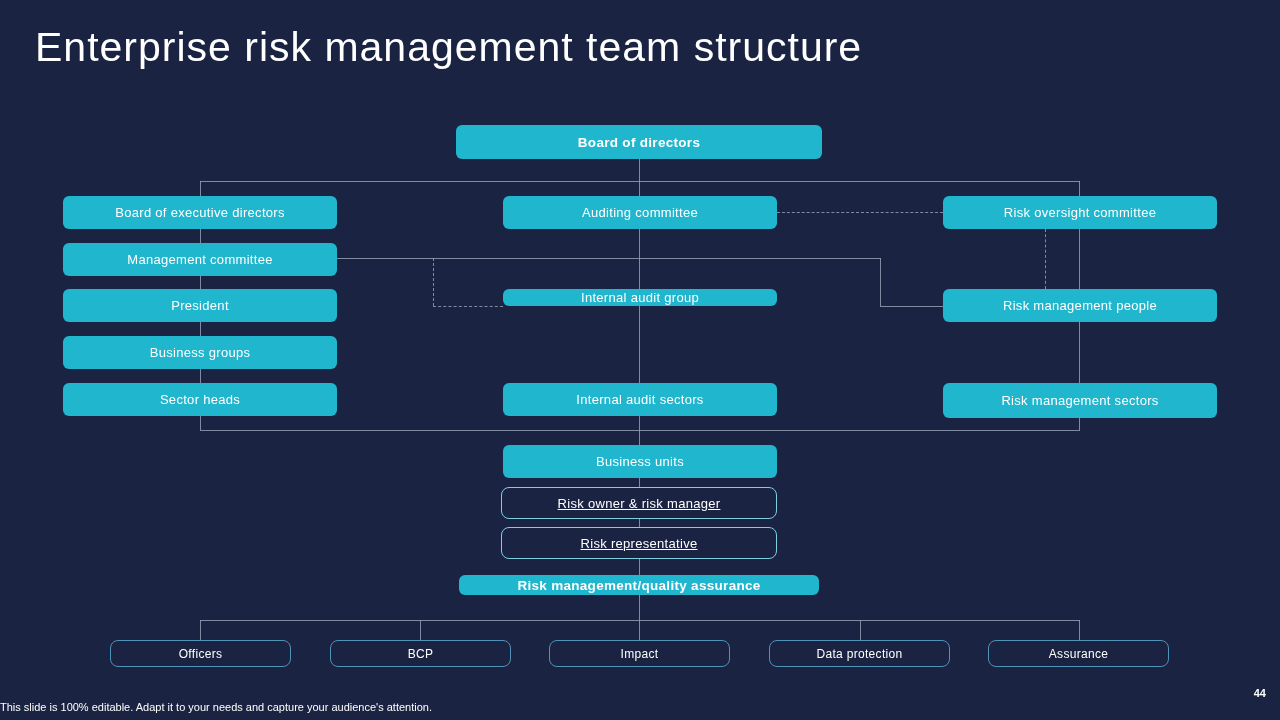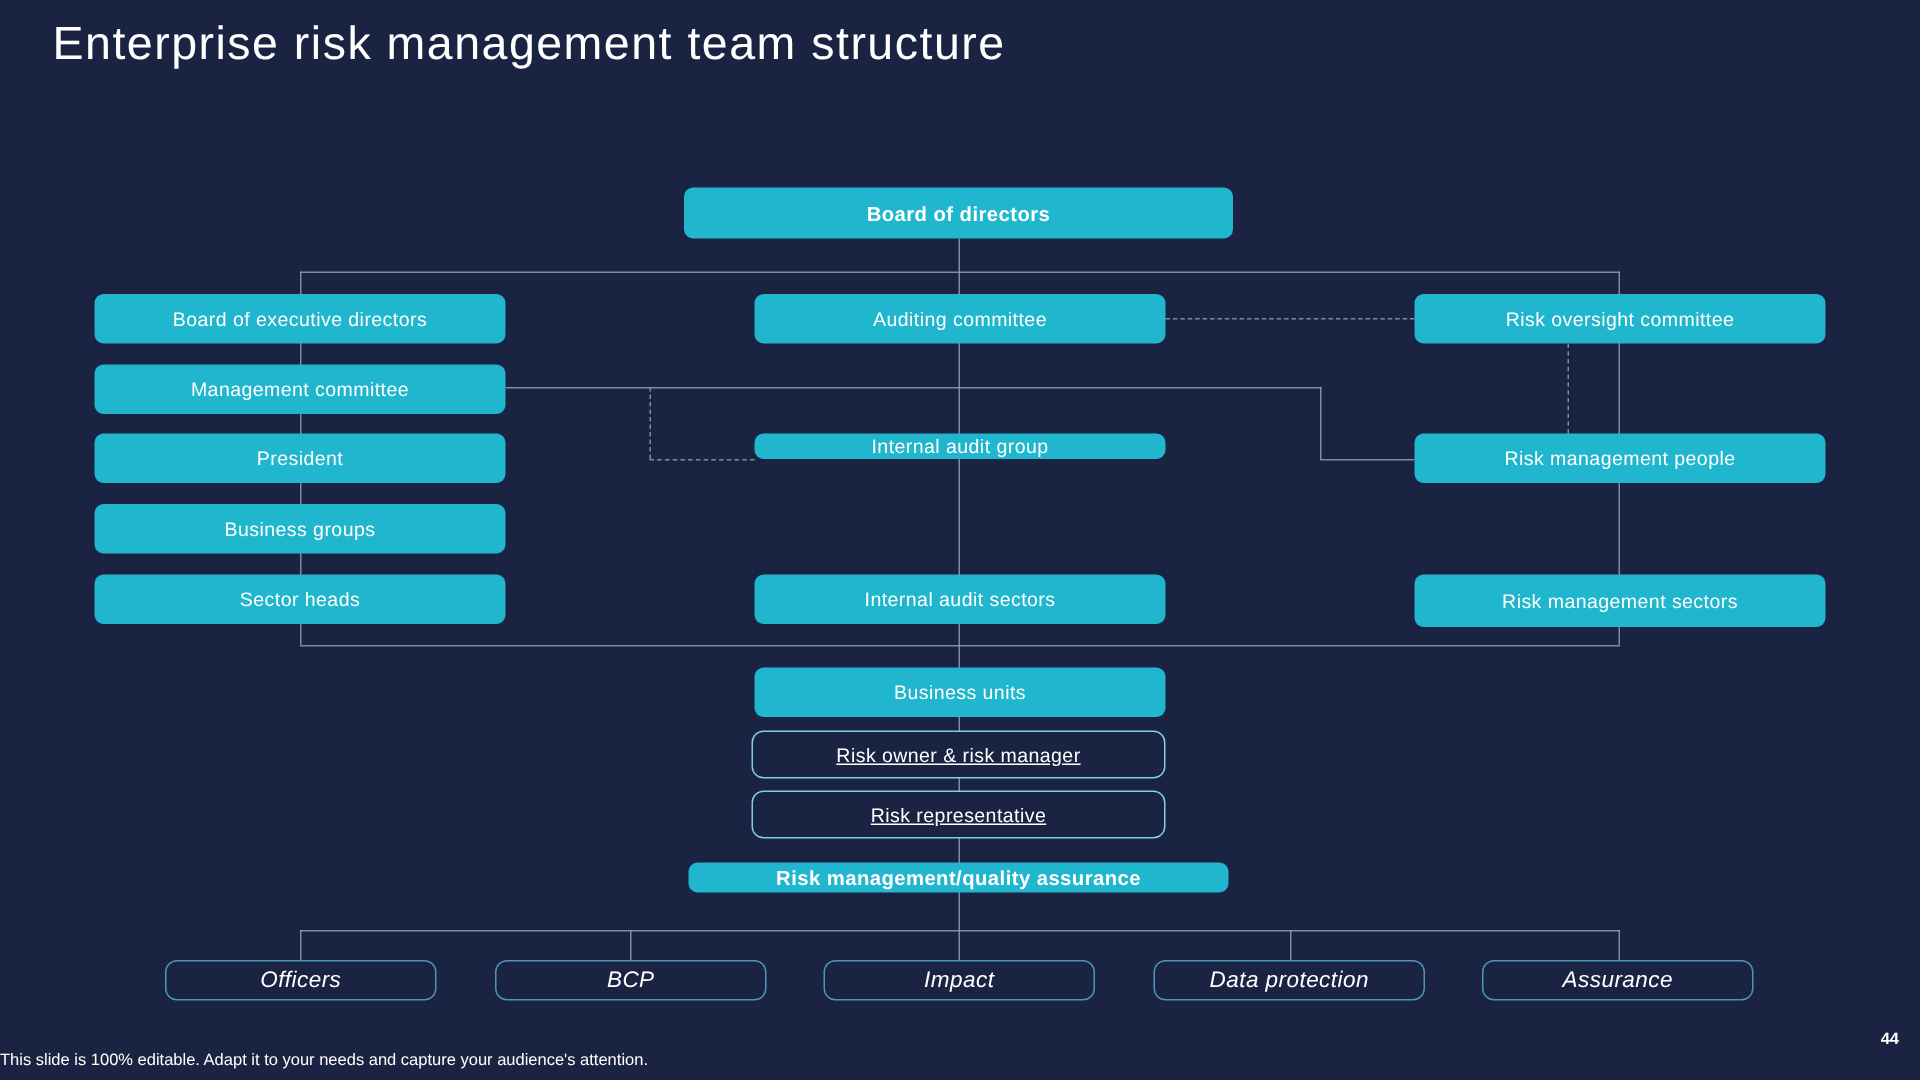--- a/index.html
+++ b/index.html
@@ -16,22 +16,22 @@
   .slide {
     position: relative;
     width: 1280px;
     height: 720px;
     background: var(--background);
     overflow: hidden;
   }
   .slide-title {
     position: absolute;
     left: 35px;
-    top: 11px;
-    font-size: 31px;
+    top: 24px;
+    font-size: 41px;
     font-weight: 400;
     letter-spacing: 1px;
     color: var(--text);
   }
   .slide-subtitle {
     position: absolute;
     left: 35px;
     top: 68px;
     font-size: 11px;
     letter-spacing: 0.2px;
@@ -54,22 +54,21 @@
   .outlined {
     background: var(--background);
     border: 1px solid var(--outline-border);
     border-radius: 8px;
     text-decoration: underline;
   }
   .outlined-bottom {
     background: var(--background);
     border: 1px solid var(--bottom-outline-border);
     border-radius: 8px;
-    font-size: 15px;
-    font-style: italic;
+    font-size: 12px;
   }
   .line { position: absolute; background: var(--connector); z-index: 1; opacity: 0.8; }
   .hline { height: 1px; }
   .vline { width: 1px; }
   .dash-h { position: absolute; height: 0; border-top: 1px dashed var(--connector); z-index: 1; opacity: 0.8; }
   .dash-v { position: absolute; width: 0; border-left: 1px dashed var(--connector); z-index: 1; opacity: 0.8; }
   .footer-note {
     position: absolute;
     left: 0; right: 0;
     bottom: 7px;

